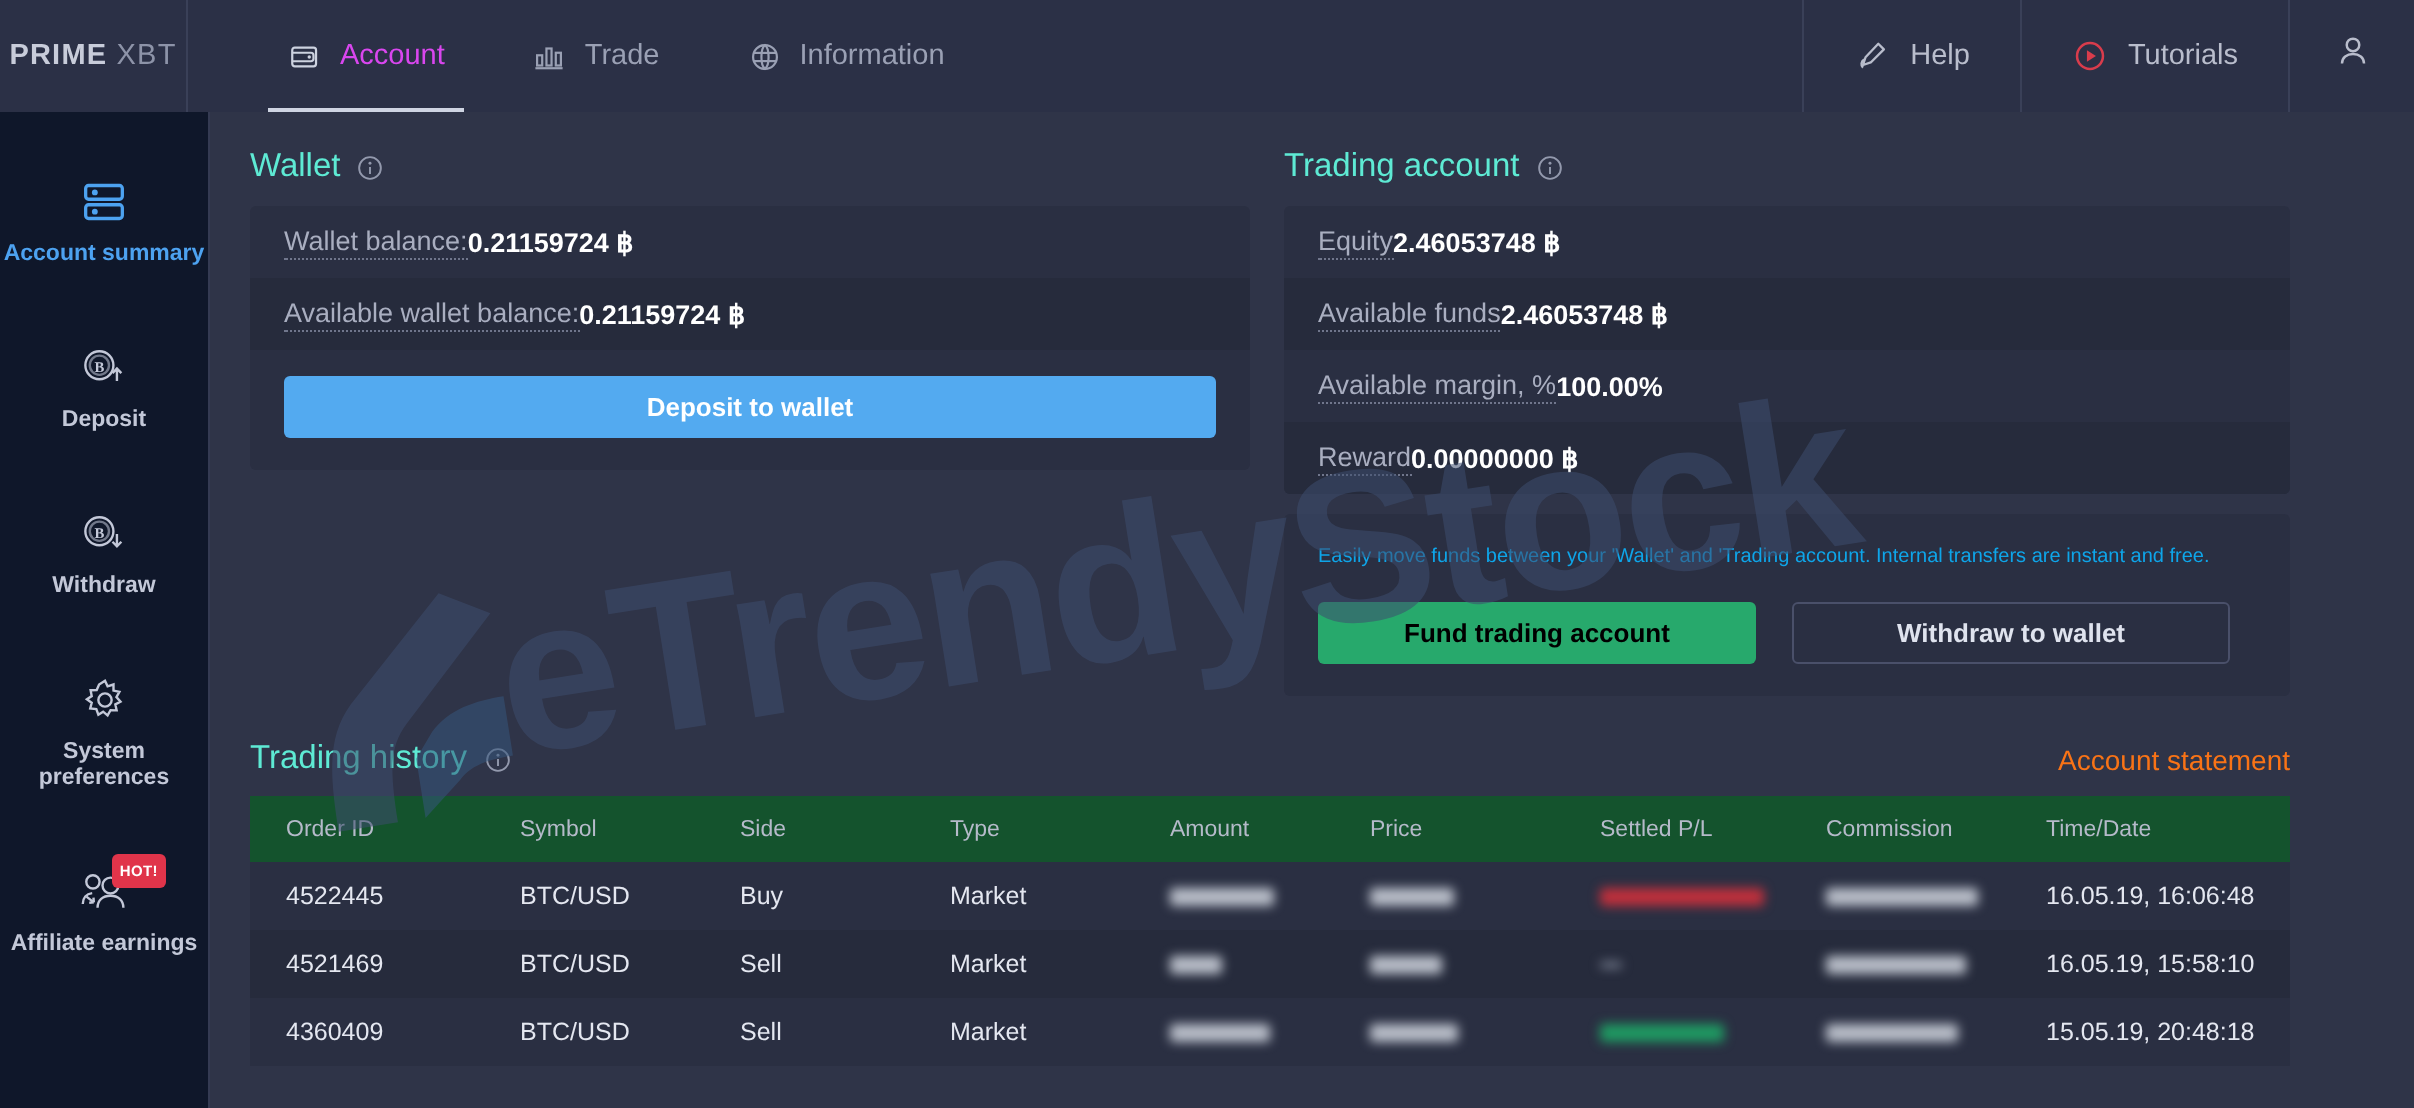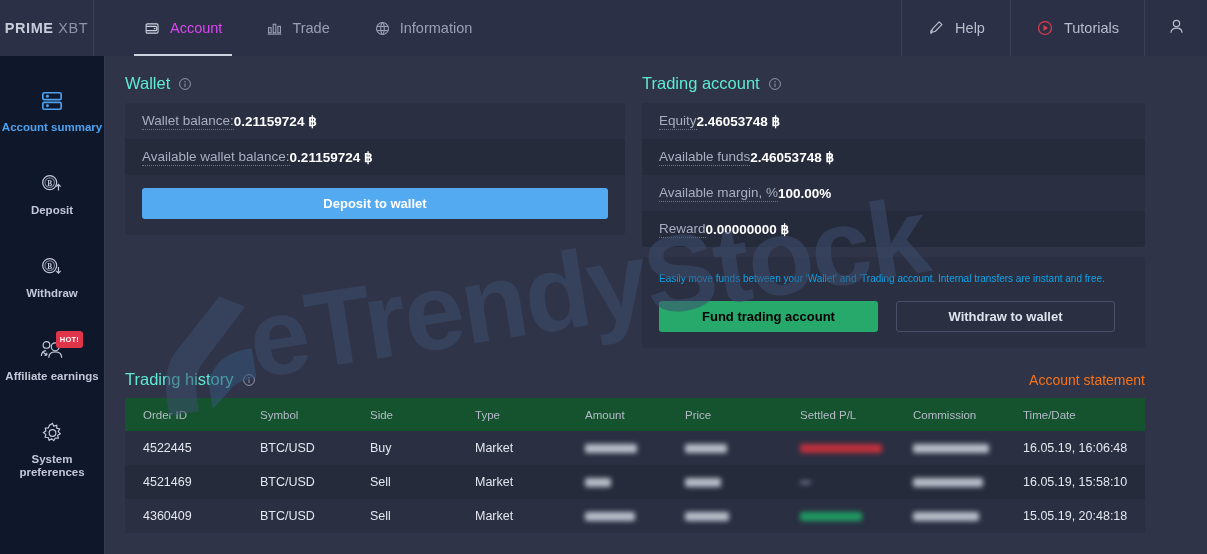--- a/index.html
+++ b/index.html
@@ -424,44 +424,44 @@
     <div class="side-item">
       <span class="side-icon">
         <svg width="26" height="24" viewBox="0 0 28 26" fill="none" stroke="#c3c8d8" stroke-width="1.3">
           <circle cx="11.5" cy="11.5" r="7.6"></circle>
           <circle cx="11.5" cy="11.5" r="5.2" opacity=".55"></circle>
           <text x="11.5" y="15" font-size="8" fill="#c3c8d8" stroke="none" text-anchor="middle" font-family="Liberation Serif, serif" font-weight="bold">B</text>
           <path d="M21 13 V19.5 M18.6 17.2 L21 19.7 L23.4 17.2"></path>
         </svg>
       </span>
       <span>Withdraw</span>
+    </div>
+
+    <div class="side-item">
+      <span class="side-icon">
+        <svg width="25" height="24" viewBox="0 0 26 26" fill="none" stroke="#c3c8d8" stroke-width="1.3">
+          <circle cx="13" cy="13" r="3.6"></circle>
+          <path d="M13 2.6 L14.4 5.6 L17.6 4.6 L17.6 7.9 L20.8 8.6 L19.2 11.4 L21.4 13.9 L18.6 15.4 L19.3 18.6 L16 18.5 L14.4 21.3 L12 19.3 L9.4 21 L8.3 17.9 L5 17.6 L5.8 14.5 L3.2 12.6 L5.8 10.9 L5.2 7.7 L8.5 7.6 L9.8 4.6 Z"></path>
+        </svg>
+      </span>
+      <span>System preferences</span>
     </div>
 
     <div class="side-item">
       <span class="side-icon">
         <svg width="30" height="24" viewBox="0 0 32 26" fill="none" stroke="#c3c8d8" stroke-width="1.3">
           <circle cx="10" cy="7.5" r="3.6"></circle>
           <circle cx="19.5" cy="9.5" r="4.3"></circle>
           <path d="M12.5 21.5 C12.5 17.4 15.4 15 19.5 15 C23.6 15 26.5 17.4 26.5 21.5"></path>
           <path d="M4.5 19.5 C4.5 16.3 6.4 14 9.6 13.6"></path>
           <path d="M6.5 15.5 L10.5 18.6 M10.5 18.6 L10.3 16 M10.5 18.6 L8 18.8"></path>
         </svg>
         <span class="hot-badge">HOT!</span>
       </span>
       <span>Affiliate earnings</span>
-    </div>
-
-    <div class="side-item">
-      <span class="side-icon">
-        <svg width="25" height="24" viewBox="0 0 26 26" fill="none" stroke="#c3c8d8" stroke-width="1.3">
-          <circle cx="13" cy="13" r="3.6"></circle>
-          <path d="M13 2.6 L14.4 5.6 L17.6 4.6 L17.6 7.9 L20.8 8.6 L19.2 11.4 L21.4 13.9 L18.6 15.4 L19.3 18.6 L16 18.5 L14.4 21.3 L12 19.3 L9.4 21 L8.3 17.9 L5 17.6 L5.8 14.5 L3.2 12.6 L5.8 10.9 L5.2 7.7 L8.5 7.6 L9.8 4.6 Z"></path>
-        </svg>
-      </span>
-      <span>System preferences</span>
     </div>
   </div>
 
   <div class="main">
 
     <div class="cols">
 
       <div class="col-left">
         <div class="panel-title">
           <span>Wallet</span>

